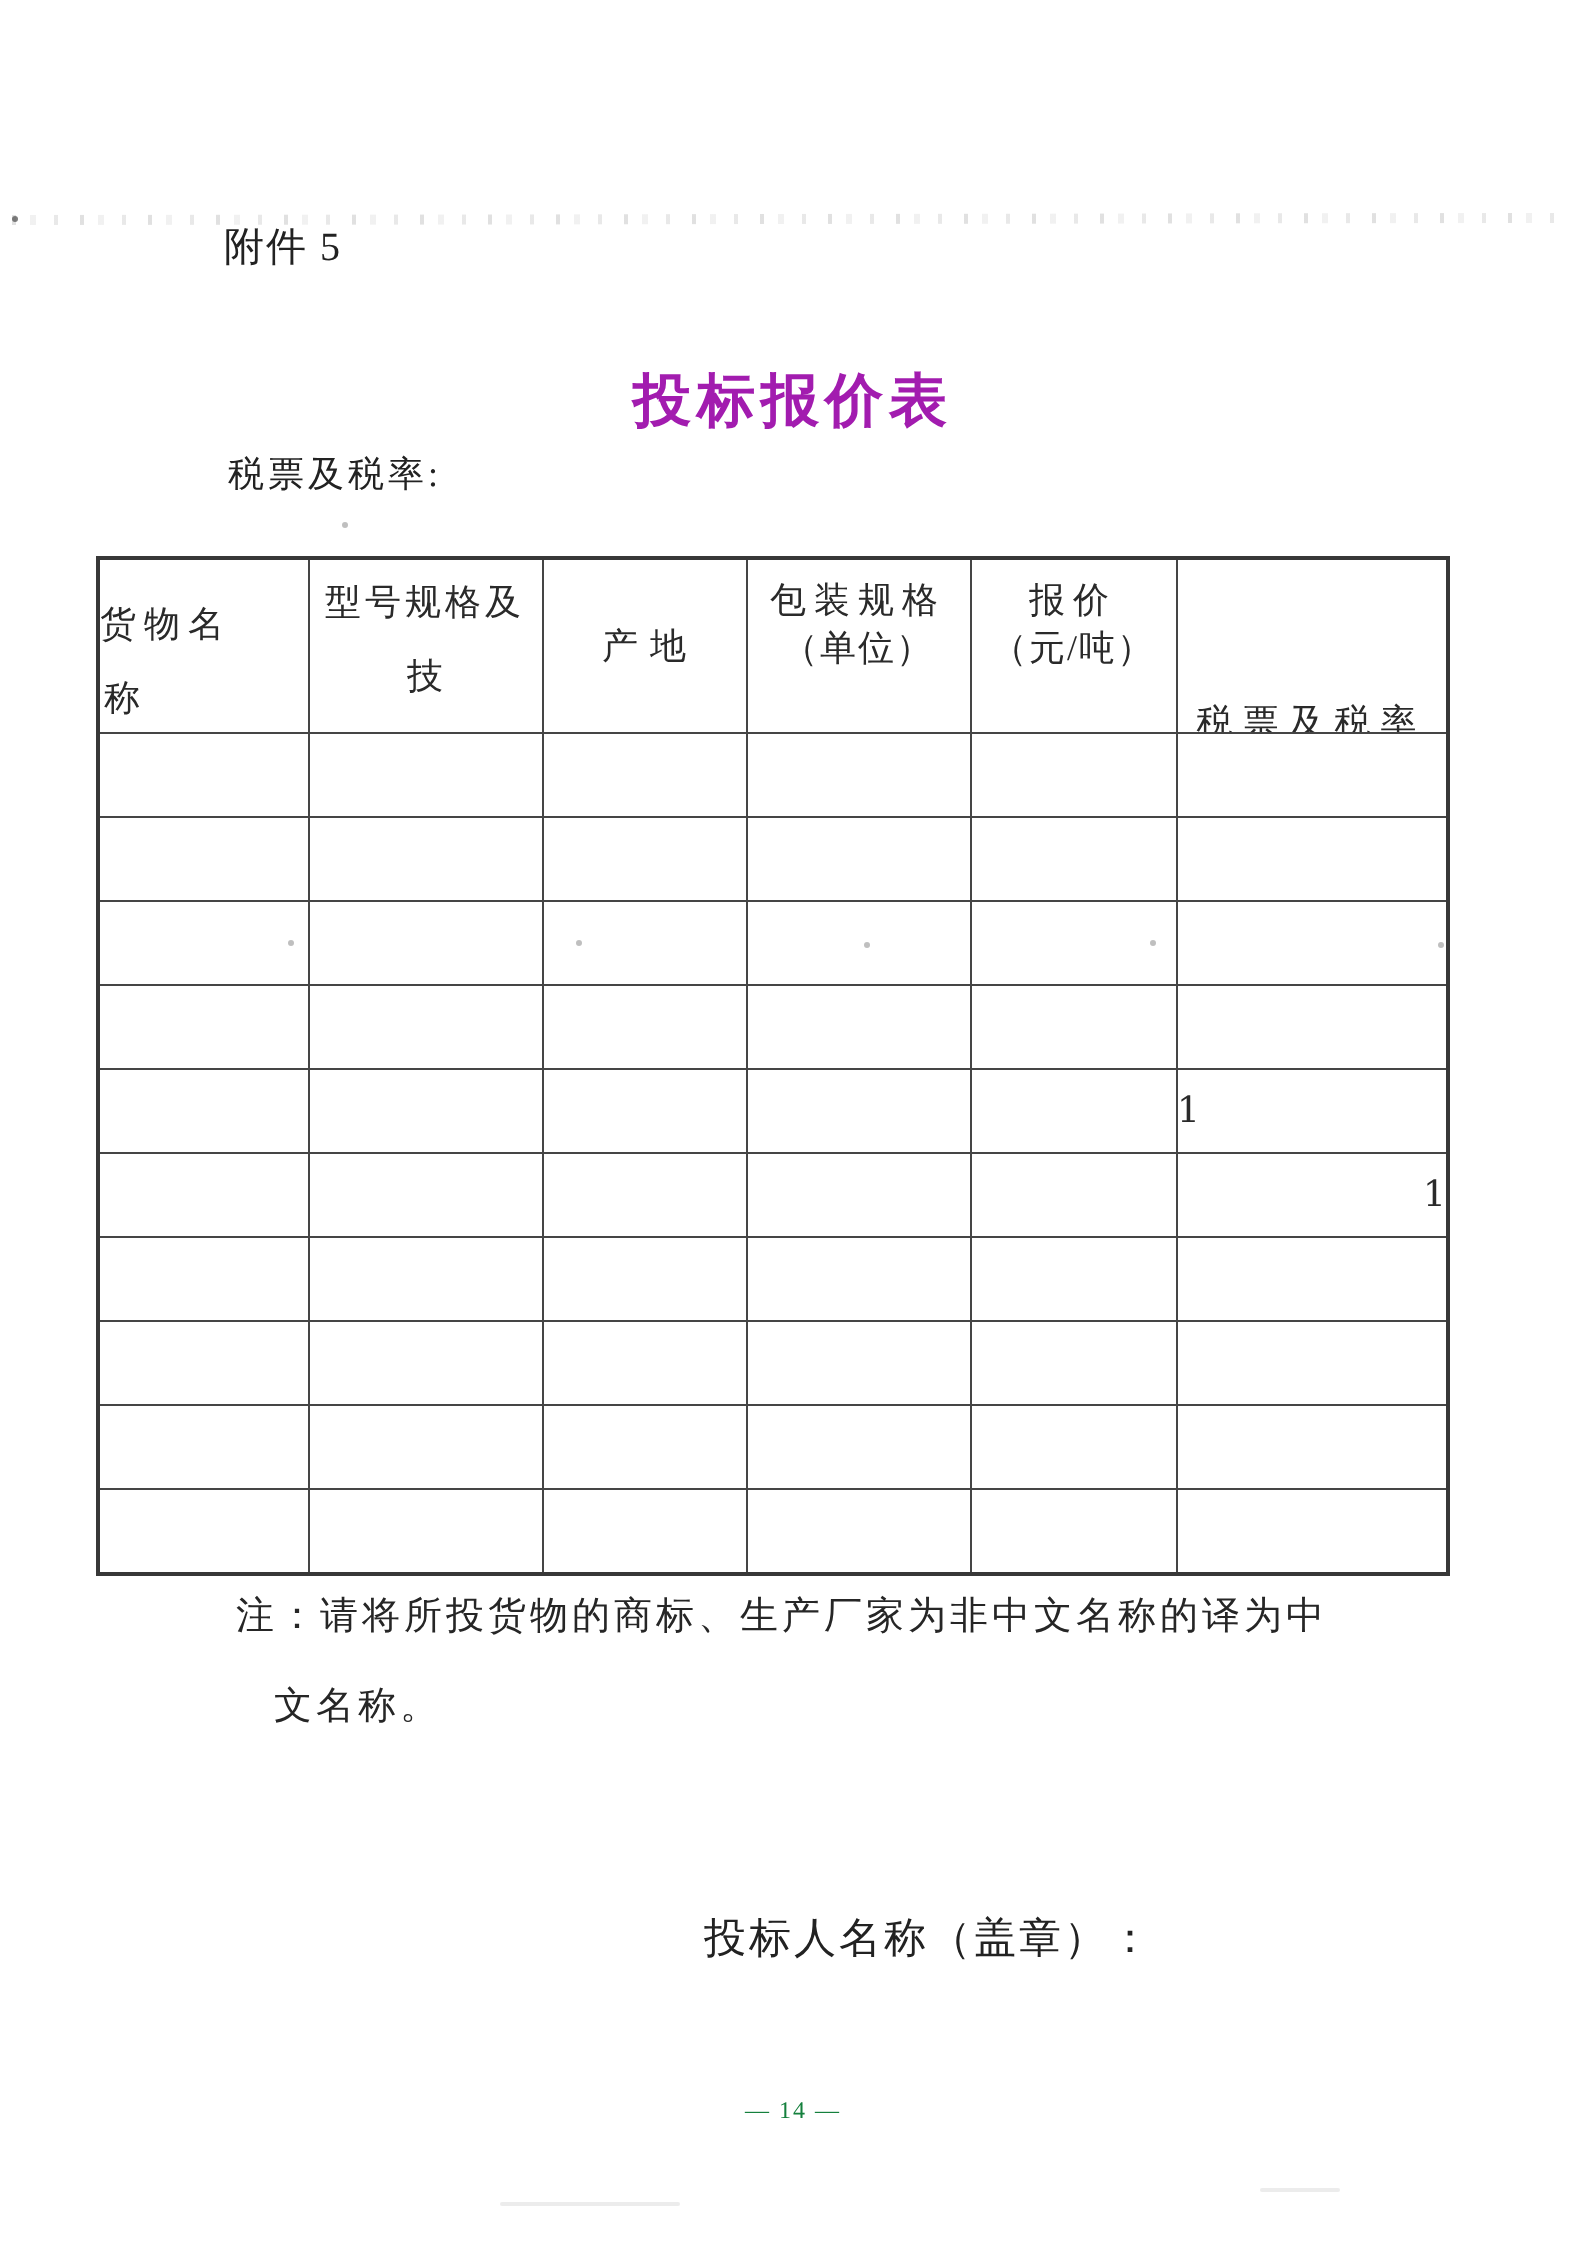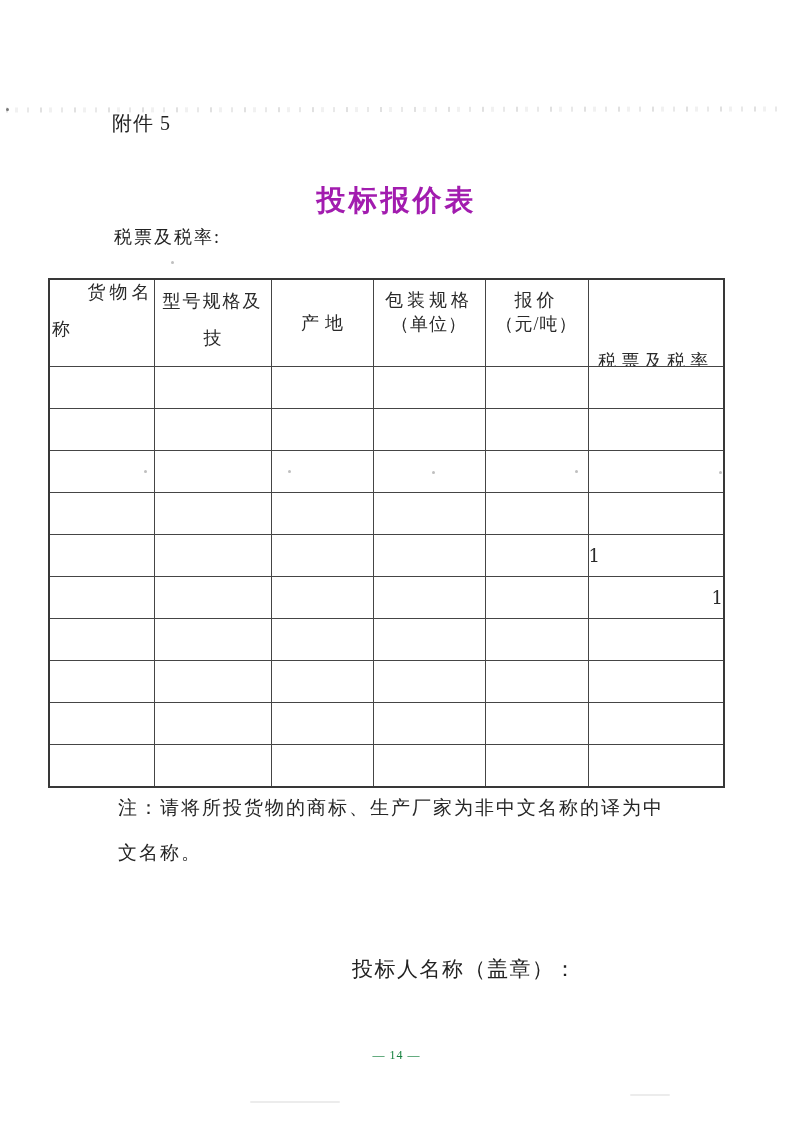--- a/index.html
+++ b/index.html
@@ -41,41 +41,41 @@
   }
   table.quote th, table.quote td {
     border:1.5px solid #454545;
     padding:0; font-weight:400; vertical-align:middle;
     font-size:18px; color:#2a2a2a;
   }
   tr.hdr { height:86px; }
   tr.data-row { height:42px; }
 
   th .hcol { display:flex; flex-direction:column; height:86px; }
-  th.h-goods .l1 { margin-top:0; text-align:right; letter-spacing:4px; }
+  th.h-goods .l1 { margin-top:20px; text-align:left; letter-spacing:4px; }
   th.h-goods .l2 { margin-top:13px; text-align:left; padding-left:2px; letter-spacing:0; }
   th.h-model .l1 { margin-top:9px; text-align:center; letter-spacing:2px; }
   th.h-model .l2 { margin-top:13px; text-align:center; }
   th.h-origin { text-align:center; letter-spacing:6px; }
   th.h-origin .single { padding-left:6px; }
   th.h-pack .hcol, th.h-price .hcol { justify-content:flex-start; padding-top:8px; }
   th.h-pack .l1, th.h-price .l1 { text-align:center; letter-spacing:4px; }
   th.h-pack .l2, th.h-price .l2 { text-align:center; letter-spacing:1px; margin-bottom:0px; }
   th.h-tax { position:relative; overflow:hidden; }
   th.h-tax .clipped {
     position:absolute; left:0; right:0; bottom:-7px; text-align:center;
     letter-spacing:5px; white-space:nowrap;
   }
   td.num { font-size:20px; font-family:"DejaVu Serif",serif; color:#333; }
   td.num-left  { text-align:left; padding-left:1px; }
   td.num-right { text-align:right; padding-right:19px; }
 
   .note-line { position:absolute; left:118px; font-size:19px; letter-spacing:2px; color:#262626; }
   .note-l1 { top:795px; }
-  .note-l2 { top:840px; }
+  .note-l2 { top:840px;margin-left:19px; }
 
   .sig-bidder { position:absolute; left:352px; top:919px; font-size:21px; letter-spacing:1.5px;margin-top:36px; }
   .sig-legal  { position:absolute; left:137px; top:956px; font-size:19px; letter-spacing:1.5px; }
 
   .page-number { position:absolute; left:0; right:0; top:1048px; text-align:center; font-size:12px; letter-spacing:1px; color:#15803d; }
 </style>
 </head>
 <body>
 
 <div class="page">

